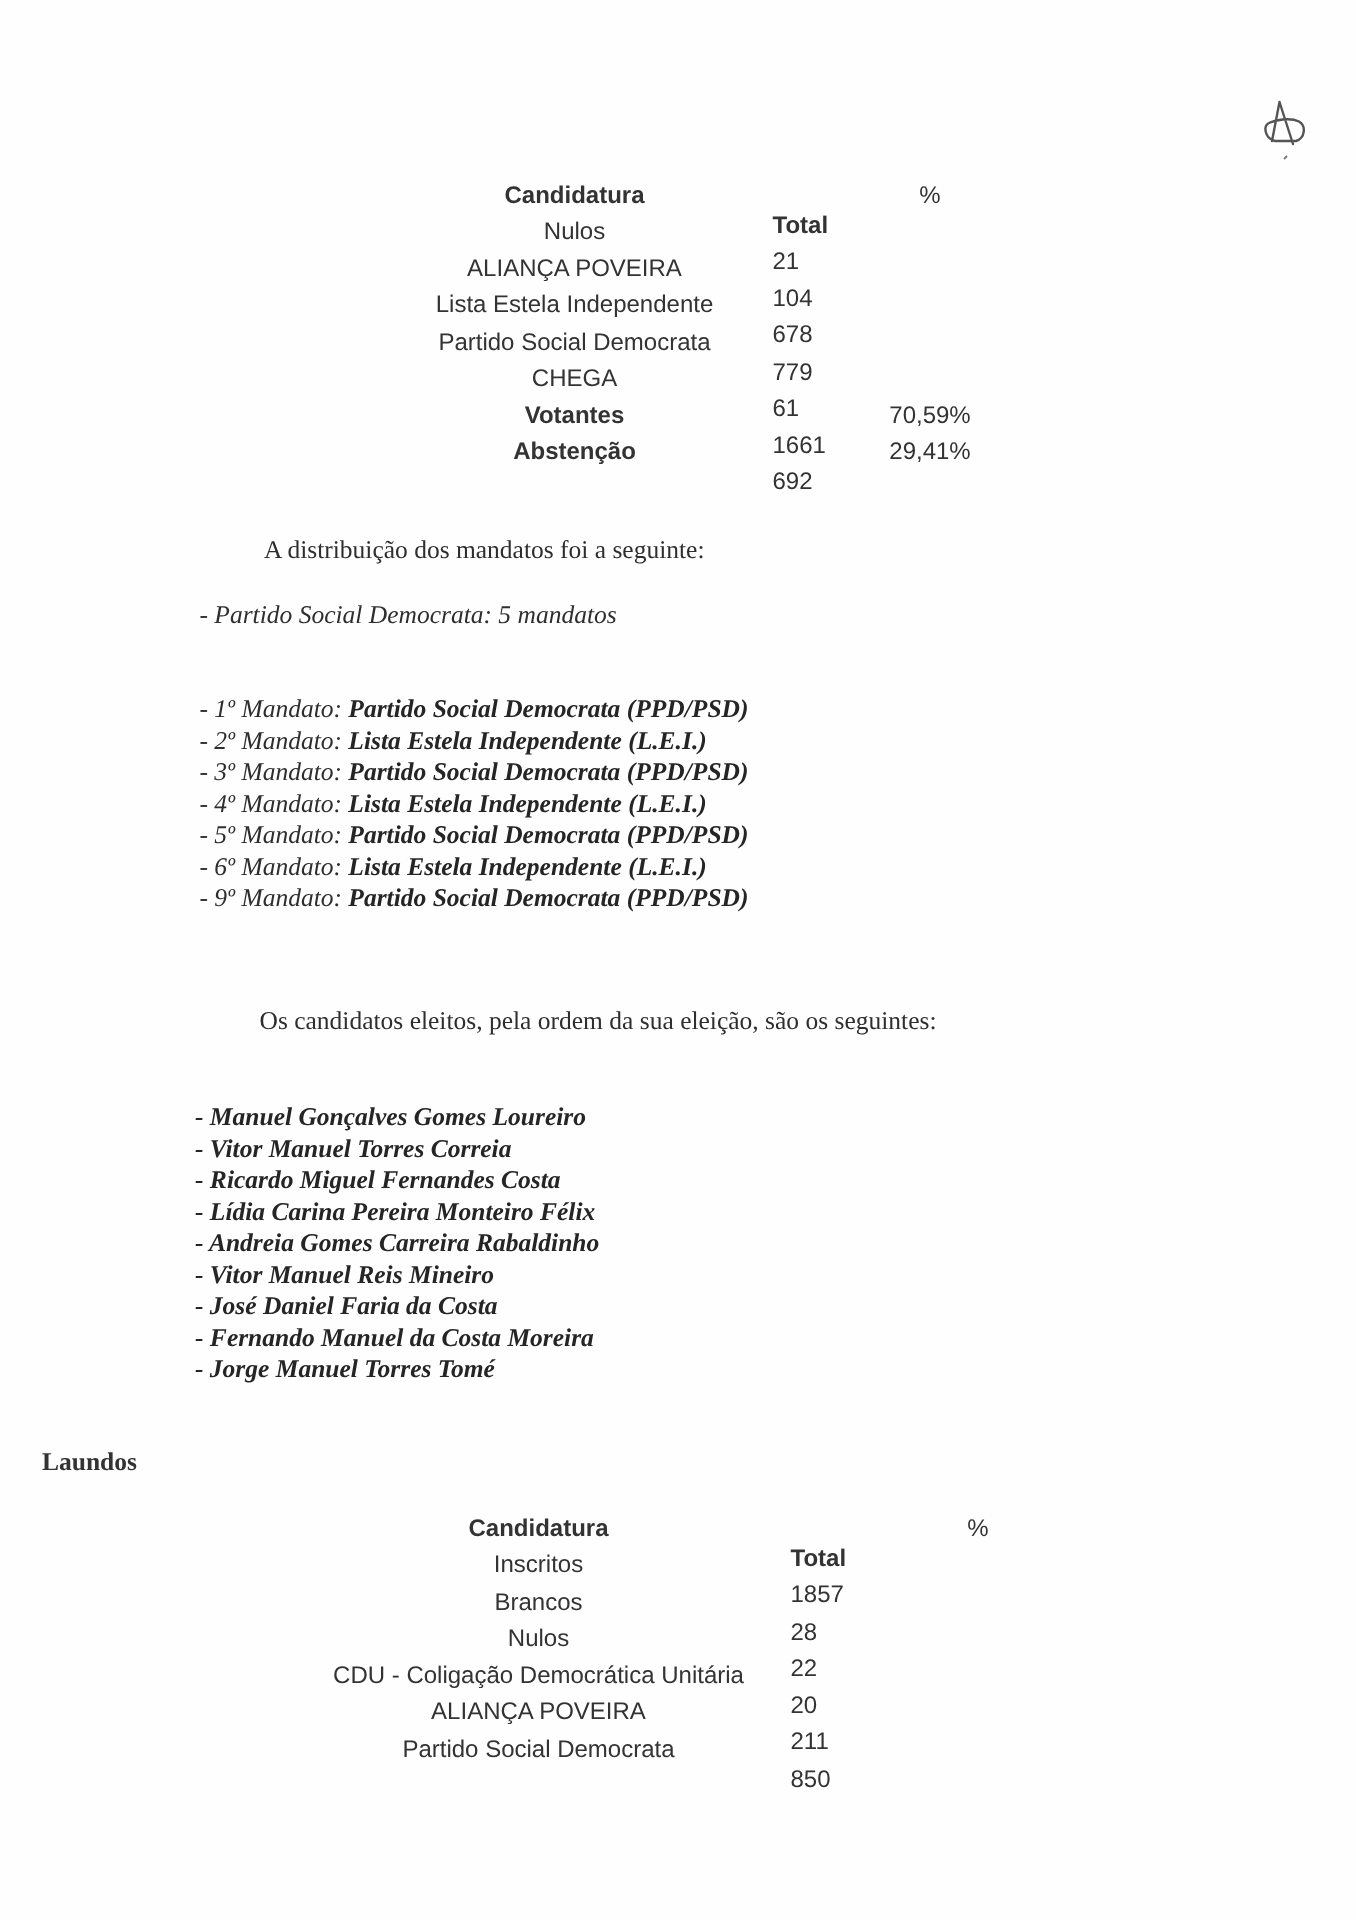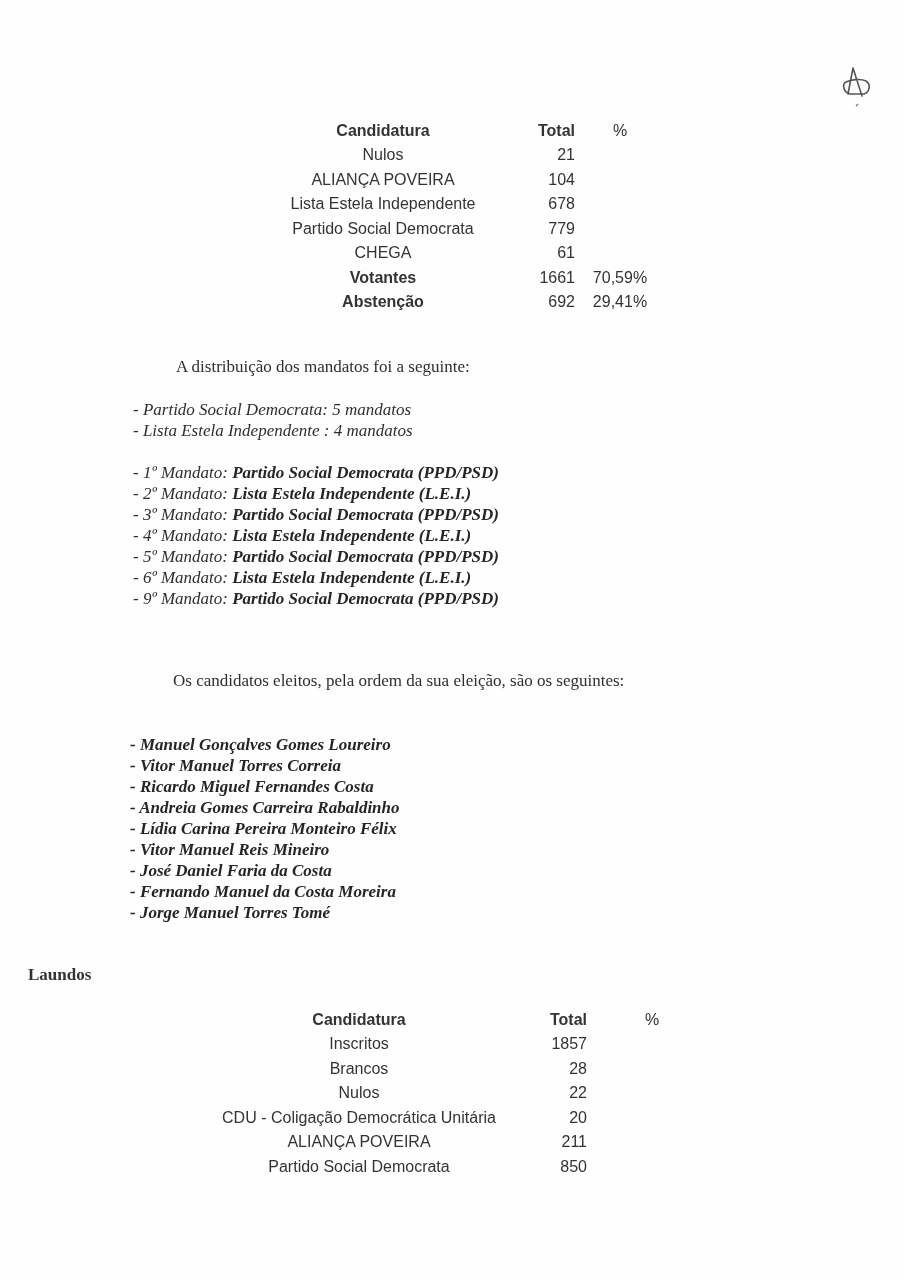--- a/index.html
+++ b/index.html
@@ -8,21 +8,21 @@
     overflow: hidden; color: #2b2b2b;
   }
   .sans { font-family: "Liberation Sans", "DejaVu Sans", sans-serif; }
   .serif { font-family: "Liberation Serif", "DejaVu Serif", serif; }
 
   .mark { position: absolute; left: 840px; top: 64px; width: 34px; height: 46px; }
 
   .tbl { position: absolute; font-size: 16px; color: #333; }
   .tbl .row { position: absolute; height: 24px; line-height: 24px; white-space: nowrap; }
   .tbl .c1 { position: absolute; text-align: center; }
-  .tbl .c2 { position: absolute; text-align: right; }
+  .tbl .c2 { position: absolute; text-align: left; margin-top: 20px; }
   .tbl .c3 { position: absolute; text-align: center; }
   .bold { font-weight: bold; }
 
   
   #t1 { left: 0; top: 119px; }
   #t1 .c1 { left: 268px; width: 230px; }
   #t1 .c2 { left: 515px; width: 60px; }
   #t1 .c3 { left: 580px; width: 80px; }
 
   
@@ -86,41 +86,40 @@
     <span class="c1 bold">Abstenção</span>
     <span class="c2">692</span>
     <span class="c3">29,41%</span>
   </div>
 </div>
 
 <div class="para serif" style="left:136px; top:357px;">A distribuição dos mandatos foi a seguinte:</div>
 
 <div class="list serif" style="left:133px; top:399px;">
   <div class="li">- Partido Social Democrata: 5 mandatos</div>
-  <div class="li">- Lista Estela Independente : 4 mandatos</div>
 </div>
 
 <div class="list serif" style="left:133px; top:462px;">
   <div class="li"><span>- 1º Mandato: </span><b>Partido Social Democrata (PPD/PSD)</b></div>
   <div class="li"><span>- 2º Mandato: </span><b>Lista Estela Independente (L.E.I.)</b></div>
   <div class="li"><span>- 3º Mandato: </span><b>Partido Social Democrata (PPD/PSD)</b></div>
   <div class="li"><span>- 4º Mandato: </span><b>Lista Estela Independente (L.E.I.)</b></div>
   <div class="li"><span>- 5º Mandato: </span><b>Partido Social Democrata (PPD/PSD)</b></div>
   <div class="li"><span>- 6º Mandato: </span><b>Lista Estela Independente (L.E.I.)</b></div>
   <div class="li"><span>- 9º Mandato: </span><b>Partido Social Democrata (PPD/PSD)</b></div>
 </div>
 
 <div class="para serif" style="left:133px; top:671px;">Os candidatos eleitos, pela ordem da sua eleição, são os seguintes:</div>
 
 <div class="list serif" style="left:130px; top:734px;">
   <div class="li"><b>- Manuel Gonçalves Gomes Loureiro</b></div>
   <div class="li"><b>- Vitor Manuel Torres Correia</b></div>
   <div class="li"><b>- Ricardo Miguel Fernandes Costa</b></div>
+  <div class="li"><b>- Lídia Carina Pereira Monteiro Félix</b></div>
   <div class="li"><b>- Andreia Gomes Carreira Rabaldinho</b></div>
-  <div class="li"><b>- Lídia Carina Pereira Monteiro Félix</b></div>
   <div class="li"><b>- Vitor Manuel Reis Mineiro</b></div>
   <div class="li"><b>- José Daniel Faria da Costa</b></div>
   <div class="li"><b>- Fernando Manuel da Costa Moreira</b></div>
   <div class="li"><b>- Jorge Manuel Torres Tomé</b></div>
 </div>
 
 <div class="heading serif">Laundos</div>
 
 <div id="t2" class="tbl sans">
   <div class="row" style="top:0">

